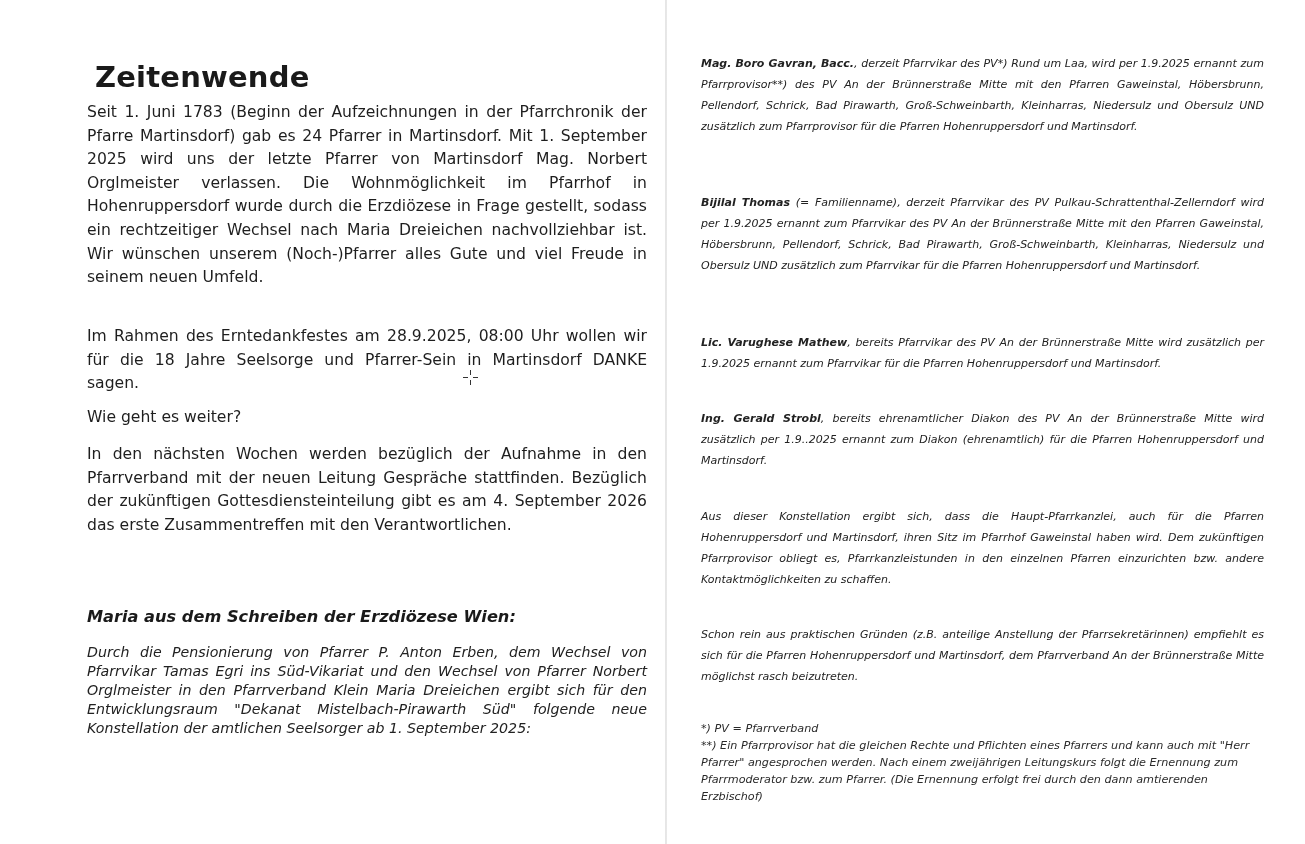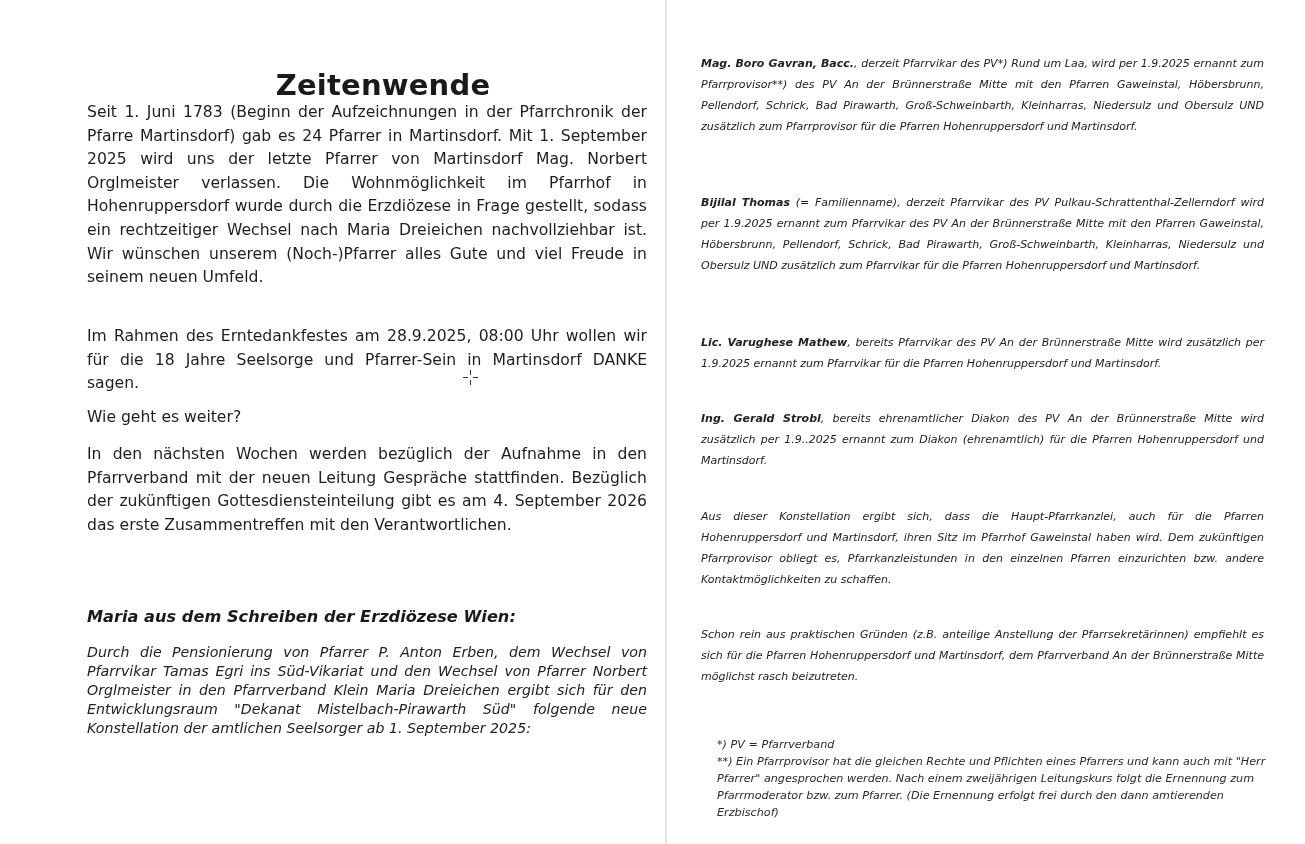--- a/index.html
+++ b/index.html
@@ -9,21 +9,21 @@
   }
   .fold {
     position: absolute; left: 665px; top: 0; width: 2px; height: 844px;
     background: linear-gradient(to right, #f0f0f0, #dcdcdc, #f3f3f3);
   }
   .col { position: absolute; top: 0; }
   .left { left: 87px; width: 560px; }
   .right { left: 701px; width: 563px; }
 
   h1.title {
-    margin: 16px; position: absolute; top: 52px; left: 0; width: 560px; text-align: center;
+    margin: 8px; position: absolute; top: 52px; left: 0; width: 560px; 
     font-family: "DejaVu Sans", sans-serif; font-weight: bold; font-size: 29px; color: #1a1a1a; letter-spacing: 0.2px;
   }
   .p {
     position: absolute; left: 0; width: 560px; margin: 0; text-align: justify; text-align-last: left;
     font-size: 15.6px; line-height: 23.6px; color: #1e1e1e;
   }
   .p b { font-weight: normal; }
   .subhead {
     position: absolute; left: 0; top: 607px; margin: 0; width: 560px;
     font-size: 16.2px; font-weight: bold; font-style: italic; color: #1a1a1a;
@@ -31,21 +31,21 @@
   .it {
     position: absolute; left: 0; width: 560px; margin: 0; text-align: justify; text-align-last: left;
     font-style: italic; font-size: 14.2px; line-height: 19px; color: #222;
   }
   .rp {
     position: absolute; left: 0; width: 563px; margin: 0; text-align: justify; text-align-last: left;
     font-style: italic; font-size: 11px; line-height: 20.9px; color: #222;
   }
   .rp b { font-weight: bold; }
   .fn {
-    position: absolute; left: 0; width: 563px; margin: 16px; font-style: italic;
+    position: absolute; left: 0; width: 563px; margin: 0; font-style: italic;
     font-size: 11.2px; line-height: 17px; color: #2a2a2a;
   }
   .cursor {
     position: absolute; left: 463px; top: 370px; width: 16px; height: 16px;
   }
   .cursor span { position: absolute; background: #333; }
 </style>
 </head>
 <body>
 

